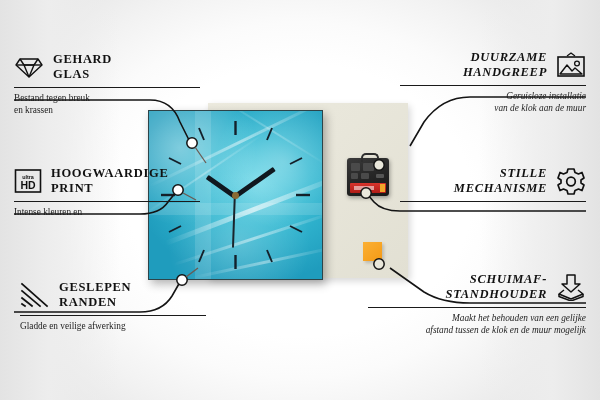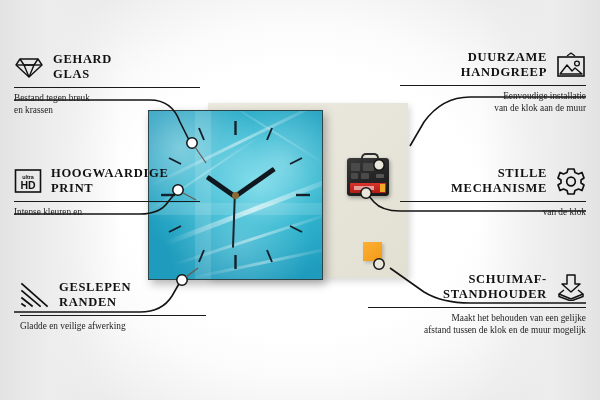--- a/index.html
+++ b/index.html
@@ -168,21 +168,21 @@
     background: linear-gradient(140deg, #fbb034 0%, #f49a16 100%);
     box-shadow: 2px 2px 3px rgba(0,0,0,0.18);
   }
 
   
   .callout {
     position: absolute;
     width: 186px;
   }
   .co-left  { text-align: left; }
-  .co-right { text-align: right; }
+  .co-right { text-align: right; font-style: italic; }
   .co-head {
     display: flex;
     align-items: center;
     gap: 9px;
     min-height: 34px;
   }
   .co-right .co-head { flex-direction: row-reverse; }
   .co-title {
     font-size: 12.5px;
     font-weight: 700;
@@ -370,41 +370,40 @@
         <circle cx="21" cy="11.5" r="2.4" fill="none" stroke="#111" stroke-width="1.3"></circle>
         <path d="M4,22 L11,13 L16,19 L19,16 L26,22 Z" fill="none" stroke="#111" stroke-width="1.4" stroke-linejoin="round"></path>
       </svg>
       <div class="co-title">
         <div>DUURZAME</div>
         <div>HANDGREEP</div>
       </div>
     </div>
     <div class="co-rule"></div>
     <div class="co-sub">
-      <div>Eenvoudige installatie</div>
+      <div>Geruisloze installatie</div>
       <div>van de klok aan de muur</div>
     </div>
   </div>
 
   <div class="callout co-right" style="left:400px; top:164px;">
     <div class="co-head">
       <svg class="ico" width="30" height="28" viewBox="0 0 30 28">
         <g fill="none" stroke="#111" stroke-width="1.7" stroke-linejoin="round">
           <path d="M12,2 L18,2 L19,5.5 L22.5,7 L26,5.5 L28,11 L25,13 L25,16 L28,18 L26,23.5 L22.5,22 L19,23.5 L18,27 L12,27 L11,23.5 L7.5,22 L4,23.5 L2,18 L5,16 L5,13 L2,11 L4,5.5 L7.5,7 L11,5.5 Z"></path>
           <circle cx="15" cy="14.5" r="4.3"></circle>
         </g>
       </svg>
       <div class="co-title">
         <div>STILLE</div>
         <div>MECHANISME</div>
       </div>
     </div>
     <div class="co-rule"></div>
     <div class="co-sub">
-      <div>van de klok</div>
     </div>
   </div>
 
   <div class="callout co-right" style="left:368px; top:270px; width:218px;">
     <div class="co-head">
       <svg class="ico" width="30" height="28" viewBox="0 0 30 28">
         <g fill="none" stroke="#111" stroke-width="1.5" stroke-linejoin="round">
           <path d="M11,2 L19,2 L19,11 L24,11 L15,19 L6,11 L11,11 Z"></path>
           <path d="M8,17 L3,21 L15,26 L27,21 L22,17"></path>
           <path d="M3,21 L3,23.5 L15,28 L27,23.5 L27,21"></path>

